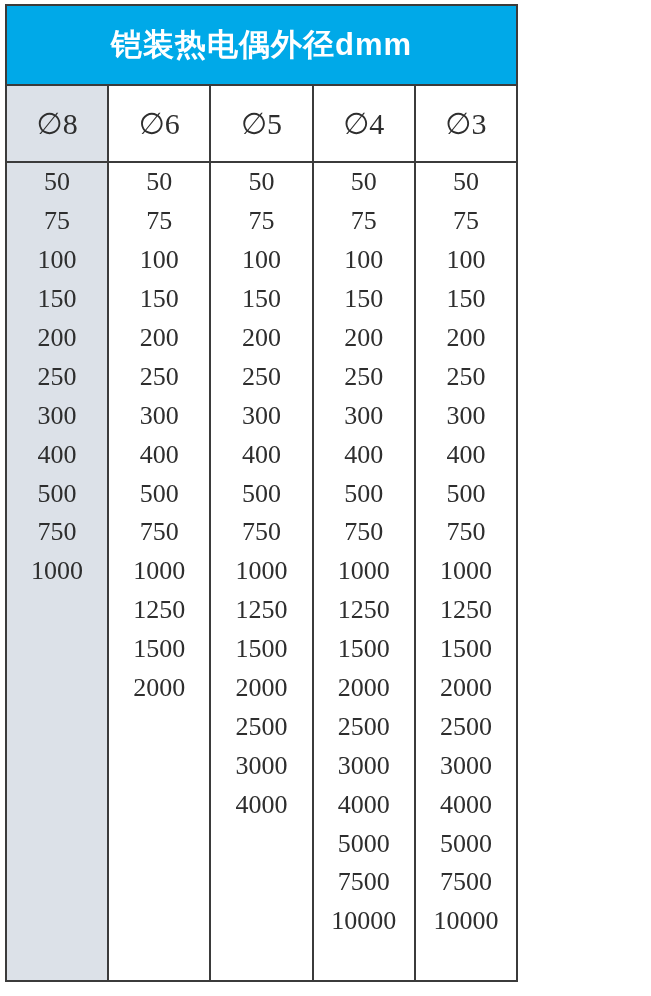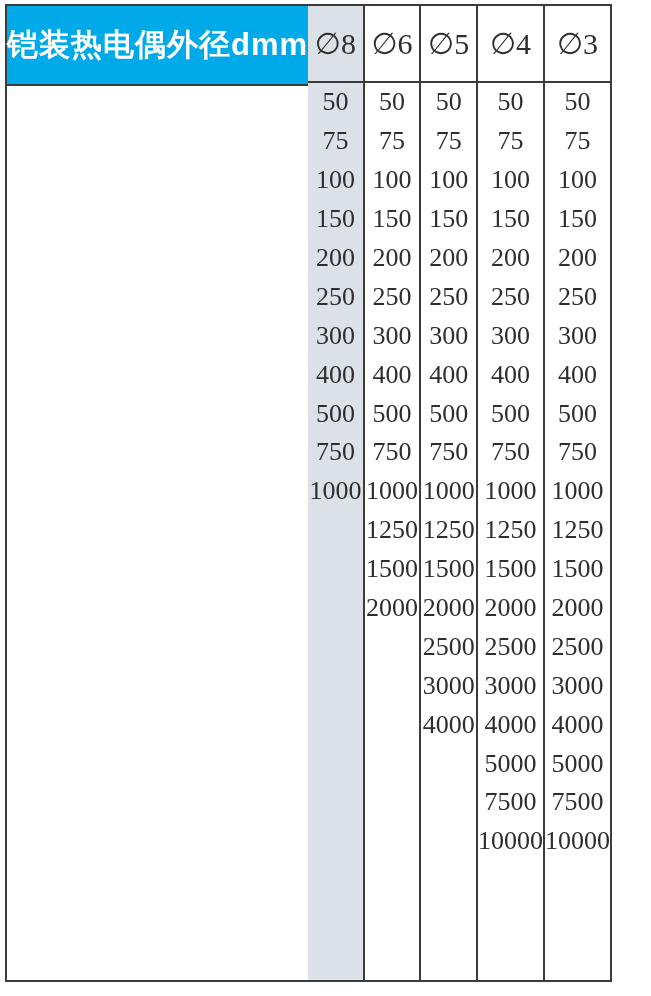--- a/index.html
+++ b/index.html
@@ -14,26 +14,26 @@
     position: relative;
     width: 651px;
     height: 996px;
     background: #ffffff;
     overflow: hidden;
   }
   .table-wrap {
     position: absolute;
     left: 5px;
     top: 4px;
-    width: 607px;
+    width: 513px;
     height: 978px;
     box-sizing: border-box;
     border: 2px solid #3b3b3b;
     display: flex;
-    flex-direction: row;
+    flex-direction: column;
     background: #ffffff;
   }
   .title-band {
     height: 80px;
     box-sizing: border-box;
     border-bottom: 2px solid #3b3b3b;
     background: #00a9e8;
     color: #ffffff;
     font-family: "Liberation Sans", "DejaVu Sans", sans-serif;
     font-weight: bold;

